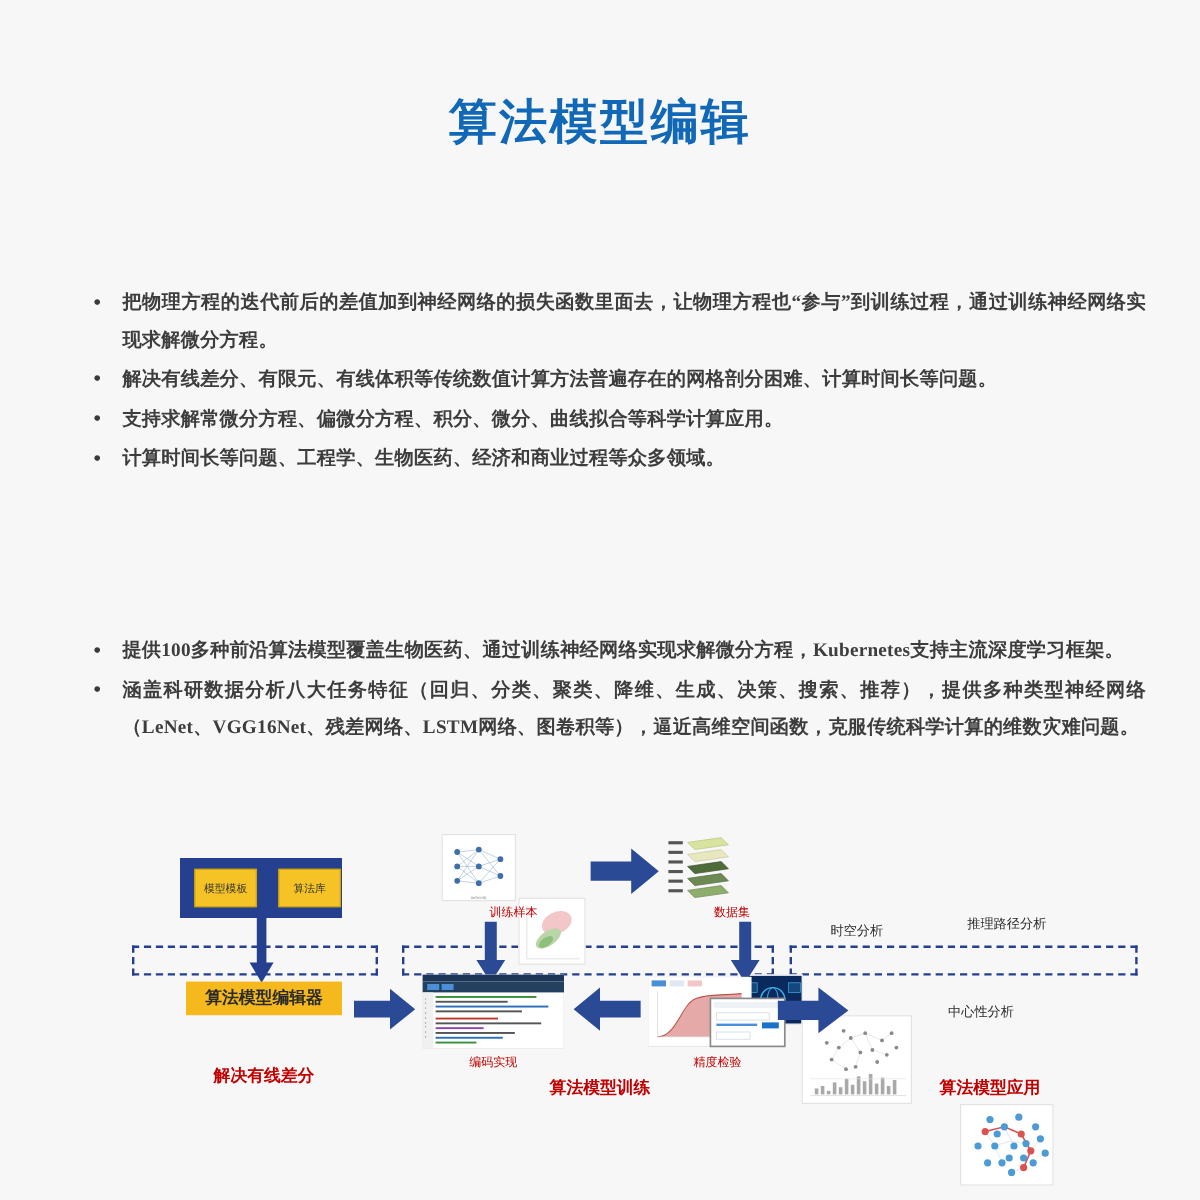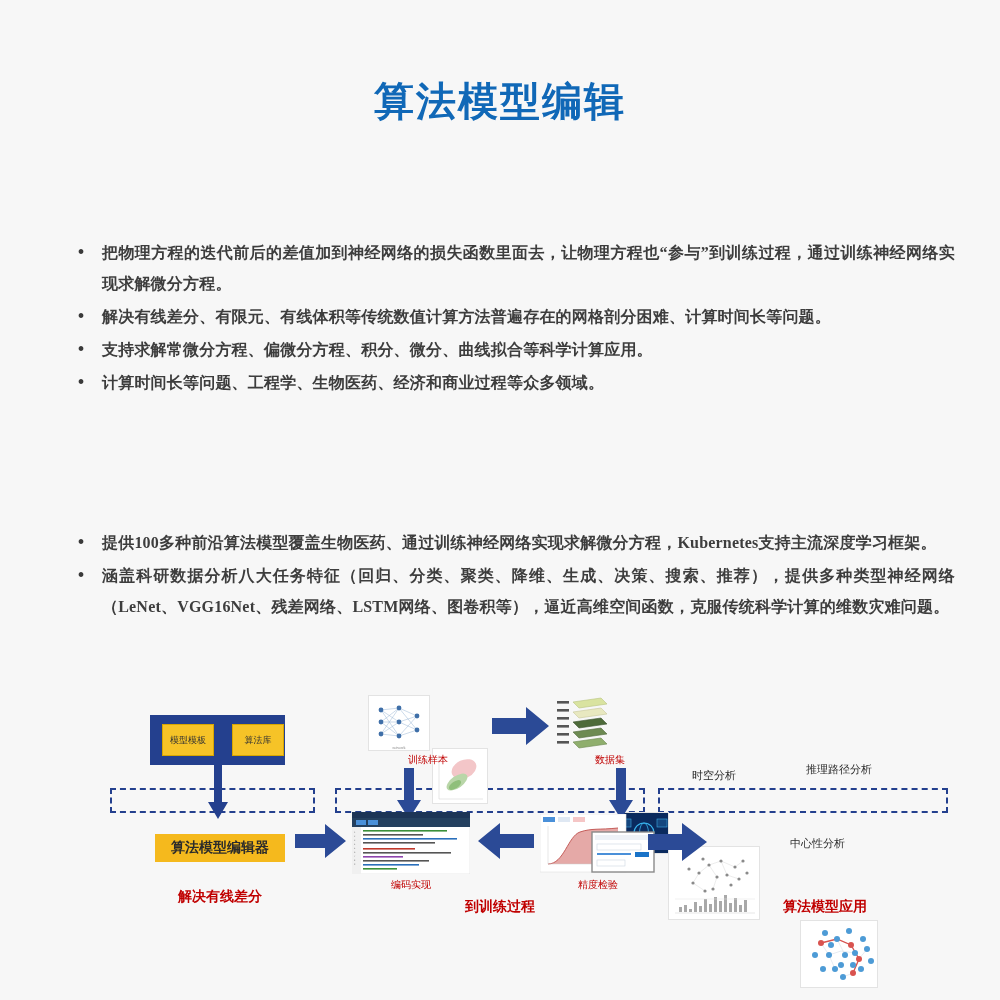--- a/index.html
+++ b/index.html
@@ -294,21 +294,21 @@
     </div>
     <div class="dbox caption-dark" style="left:788px; top:72px; width:102px;">推理路径分析</div>
 
     <svg class="arrow" style="left:396px; top:78px;" width="26" height="52" viewBox="0 0 26 52">
       <path d="M8,0 L18,0 L18,32 L25,32 L13,51 L1,32 L8,32 Z" fill="#2b4a96"></path>
     </svg>
     <svg class="arrow" style="left:608px; top:78px;" width="26" height="52" viewBox="0 0 26 52">
       <path d="M8,0 L18,0 L18,32 L25,32 L13,51 L1,32 L8,32 Z" fill="#2b4a96"></path>
     </svg>
 
-    <div class="dbox yellow-wide" style="left:155px; top:144px; width:130px; height:28px;">算法模型编辑器</div>
+    <div class="dbox yellow-wide" style="left:155px; top:128px; width:130px; height:28px;">算法模型编辑器</div>
     <div class="dbox caption-red-big" style="left:130px; top:198px; width:180px;">解决有线差分</div>
 
     <svg class="arrow" style="left:295px; top:133px;" width="52" height="36" viewBox="0 0 52 36">
       <path d="M0,11 L30,11 L30,1 L51,18 L30,35 L30,25 L0,25 Z" fill="#2b4a96"></path>
     </svg>
 
     <div class="dbox" style="left:352px; top:122px; width:118px; height:62px;">
       <svg width="118" height="62" viewBox="0 0 118 62">
         <rect x="0" y="0" width="118" height="62" fill="#ffffff" stroke="#dcdcdc" stroke-width="0.6"></rect>
         <rect x="0" y="0" width="118" height="6" fill="#1d3557"></rect>
@@ -360,21 +360,21 @@
         <rect x="52" y="18" width="62" height="40" fill="#ffffff" stroke="#8a8a8a" stroke-width="1.4"></rect>
         <rect x="55" y="21" width="56" height="5" fill="#eef2f7"></rect>
         <rect x="57" y="30" width="44" height="6" fill="#ffffff" stroke="#cbd5e1" stroke-width="0.6"></rect>
         <rect x="57" y="39" width="34" height="2" fill="#4a90d9"></rect>
         <rect x="95" y="38" width="14" height="5" fill="#1a73c8"></rect>
         <rect x="57" y="46" width="28" height="6" fill="#ffffff" stroke="#cbd5e1" stroke-width="0.6"></rect>
       </svg>
     </div>
     <div class="dbox caption-red" style="left:540px; top:188px; width:116px;">精度检验</div>
 
-    <div class="dbox caption-red-big" style="left:400px; top:208px; width:200px;">到训练过程</div>
+    <div class="dbox caption-red-big" style="left:400px; top:208px; width:200px;">算法模型训练</div>
 
     <svg class="arrow" style="left:648px; top:132px;" width="60" height="40" viewBox="0 0 60 40">
       <path d="M0,12 L34,12 L34,1 L59,20 L34,39 L34,28 L0,28 Z" fill="#2b4a96"></path>
     </svg>
 
     <div class="dbox caption-dark" style="left:790px; top:146px; width:110px; text-align:left;">中心性分析</div>
 
     <div class="dbox caption-red-big" style="left:725px; top:208px; width:200px;">算法模型应用</div>
 
   </div>

